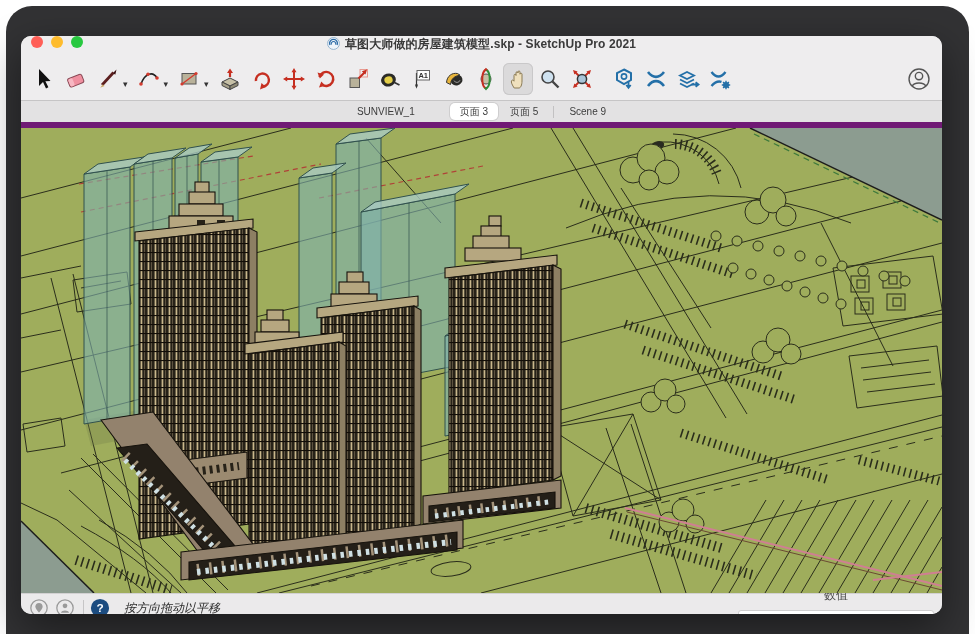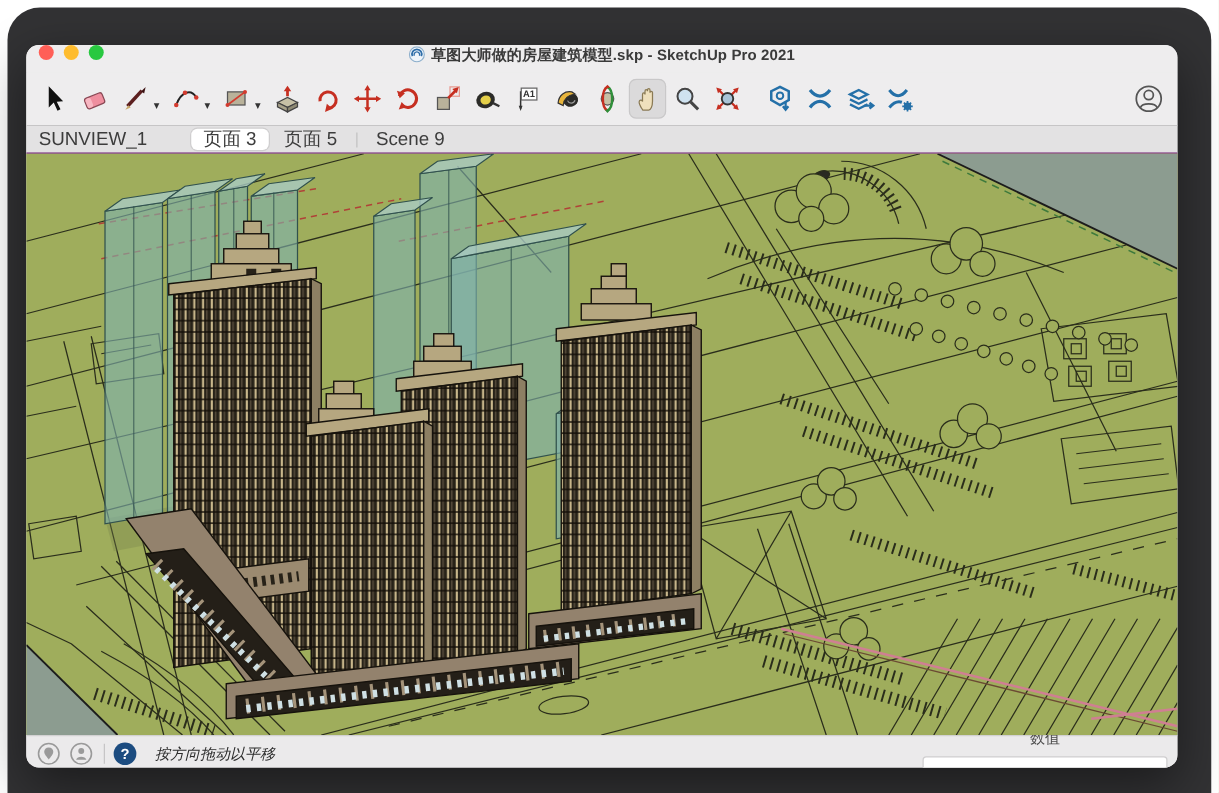--- a/index.html
+++ b/index.html
@@ -21,22 +21,22 @@
   
   .toolbar{height:42px;background:#eeedee;border-bottom:1px solid #c6c5c6;display:flex;
     align-items:center;padding:0 8px;gap:2px;}
   .tool{width:30px;height:32px;display:flex;align-items:center;justify-content:center;
     border-radius:6px;flex:0 0 auto;}
   .tool.active{background:#dbdadb;box-shadow:inset 0 0 0 1px #c9c8c9;}
   .caret{font-size:9px;color:#333;margin:10px 4px 0 -2px;flex:0 0 auto;}
   .tgap{width:8px;flex:0 0 auto;}
   .account{margin-left:auto;}
   
-  .tabstrip{height:21px;background:#e3e2e3;border-bottom:1px solid #701a75;display:flex;
-    align-items:center;gap:2px;font-size:15px;color:#3c3c3c;}
+  .tabstrip{height:21px;background:#e3e2e3;border-bottom:6px solid #701a75;display:flex;
+    align-items:center;justify-content:center;gap:2px;font-size:10px;color:#3c3c3c;}
   .tab{padding:1px 10px;border-radius:5px;line-height:15px;}
   .tab.active{background:#ffffff;box-shadow:0 0 0 1px #cfcecf;margin-left:23px;}
   .tabdiv{width:1px;height:12px;background:#c2c1c2;margin:0 3px;}
   
   .viewport{position:relative;height:465px;background:#9fad5c;}
   .viewport svg{position:absolute;left:0;top:0;}
   
   .statusbar{height:28px;background:#ebeaeb;border-top:1px solid #d2d1d2;display:flex;
     align-items:center;padding:0 8px;font-size:12px;color:#2c2c2c;}
   .sb-ic{margin-right:6px;display:flex;align-items:center;}

